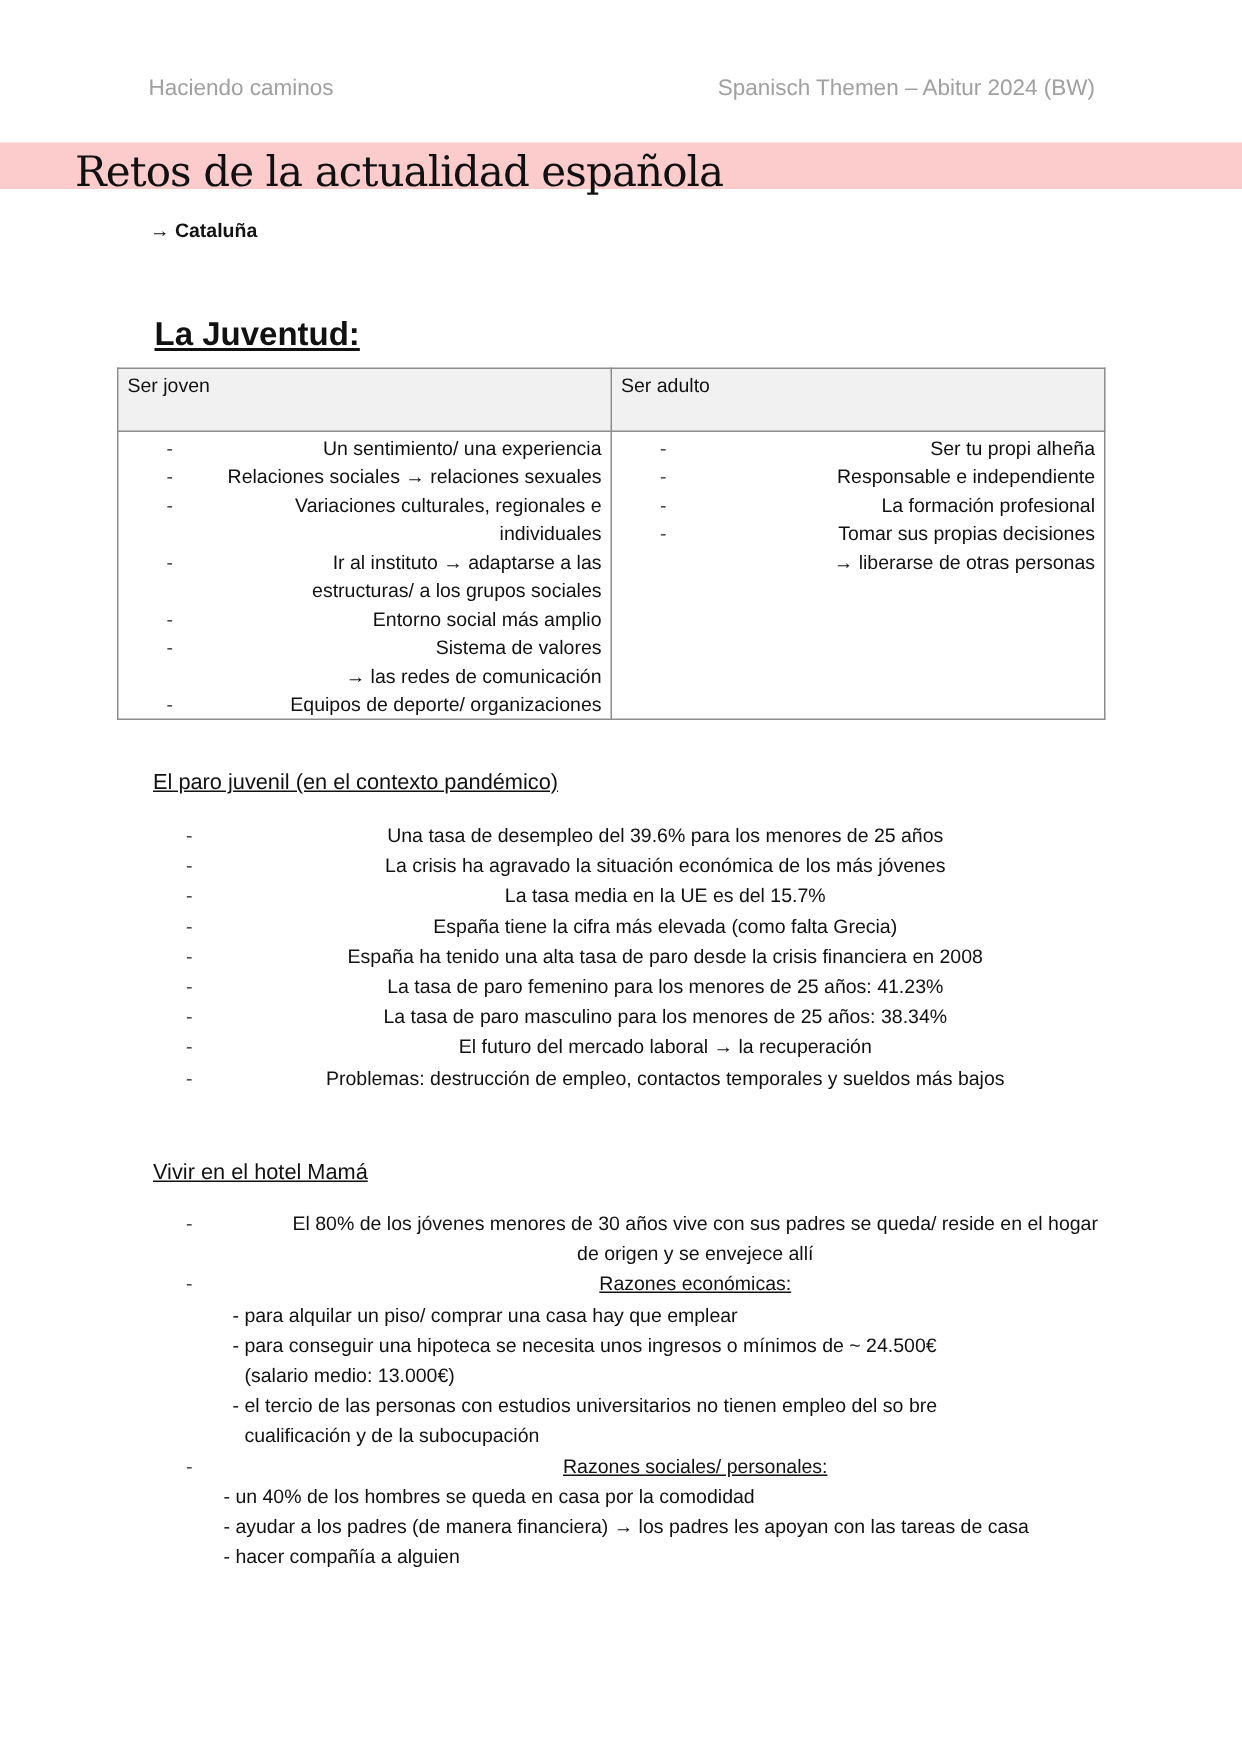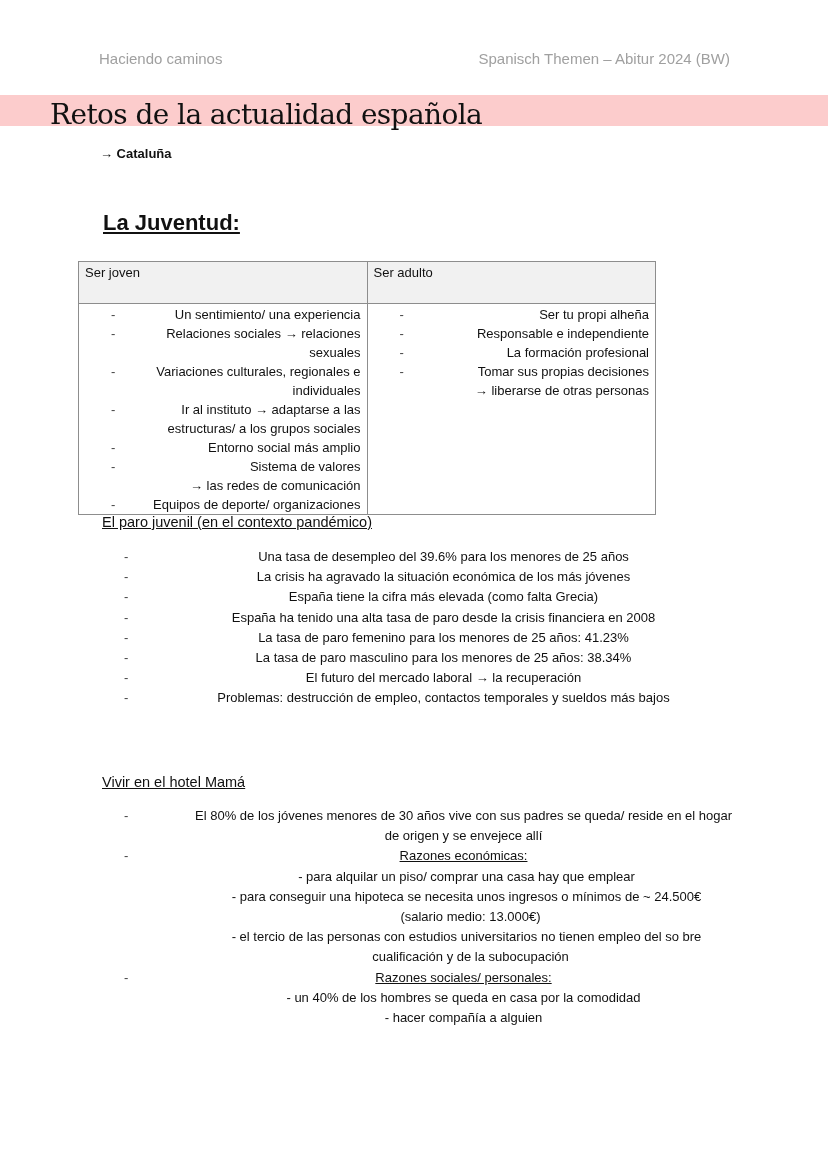--- a/index.html
+++ b/index.html
@@ -19,42 +19,42 @@
       position: absolute; left: 50px; top: 98px; font-size: 28px;
       font-family: "DejaVu Serif", "Liberation Serif", serif; color: #111;
       letter-spacing: -0.6px;
     }
     .topic { position: absolute; left: 100px; top: 146px; font-size: 13px; font-weight: bold; }
     .juv-title {
       position: absolute; left: 99px; top: 210px; font-size: 22px; font-weight: bold;
       text-decoration: underline; padding-left: 4px;
     }
     table.juv {
-      position: absolute; left: 78px; top: 261px; width: 578px;
+      position: absolute; left: 78px; top: 245px; width: 659px;
       border-collapse: collapse; font-size: 13px;
     }
     table.juv td, table.juv th { border: 1.5px solid #8d8d8d; vertical-align: top; }
     table.juv th {
       background: #f1f1f1; text-align: left; font-weight: normal;
       height: 38px; padding: 3px 6px 0 6px; width: 50%;
     }
     table.juv td { padding: 1px 6px 0 6px; height: 186px; text-align: right; }
     ul.dash { list-style: none; margin: 0; padding: 0; }
     ul.dash li { position: relative; padding-left: 52px; line-height: 19px; font-size: 13px; }
     ul.dash li::before { content: "-"; position: absolute; left: 26px; top: 0; color: #444; }
     ul.dash li.cont::before { content: ""; }
     .sec-title {
       position: absolute; left: 102px; font-size: 14.5px; text-decoration: underline;
     }
     .list {
       position: absolute; left: 98px; width: 640px;
     }
     .list ul.dash li { padding-left: 51px; line-height: 20.2px; text-align: center; }
     .list ul.dash li::before { left: 26px; }
-    .sub { padding-left: 51px; line-height: 20.2px; font-size: 13px; text-align: center; }
+    .sub { padding-left: 51px; line-height: 20.2px; font-size: 13px; }
     .sub.ind { padding-left: 57px; }
     .sub.ind2 { padding-left: 65px; }
     .ul { text-decoration: underline; }
   </style>
 </head>
 <body>
 
 <div class="hdr hdr-left">Haciendo caminos</div>
 <div class="hdr hdr-right">Spanisch Themen – Abitur 2024  (BW)</div>
 
@@ -97,20 +97,21 @@
     </td>
   </tr>
 </tbody>
   </table>
 
 <div class="sec-title" style="top:514px;">El paro juvenil (en el contexto pandémico)</div>
 <div class="list" style="top:547px;">
   <ul class="dash">
     <li>Una tasa de desempleo del 39.6% para los menores de 25 años</li>
     <li>La crisis ha agravado la situación económica de los más jóvenes</li>
+    <li>La tasa media en la UE es del 15.7%</li>
     <li>España tiene la cifra más elevada (como falta Grecia)</li>
     <li>España ha tenido una alta tasa de paro desde la crisis financiera en 2008</li>
     <li>La tasa de paro femenino para los menores de 25 años: 41.23%</li>
     <li>La tasa de paro masculino para los menores de 25  años: 38.34%</li>
     <li>El futuro del mercado laboral → la recuperación</li>
     <li>Problemas: destrucción de empleo, contactos temporales y sueldos más bajos</li>
   </ul>
 </div>
 
 <div class="sec-title" style="top:774px;">Vivir en el hotel Mamá</div>
@@ -128,14 +129,15 @@
   <div class="sub ind">- para  conseguir una hipoteca se necesita unos ingresos o mínimos de ~ 24.500€</div>
   <div class="sub ind2">(salario medio: 13.000€)</div>
   <div class="sub ind">- el tercio de las personas con estudios universitarios no tienen empleo del so bre</div>
   <div class="sub ind2">cualificación y de la subocupación</div>
   <ul class="dash">
     <li>
       <span class="ul">Razones sociales/ personales:</span>
     </li>
   </ul>
   <div class="sub">- un 40% de los hombres se queda en casa por la comodidad</div>
+  <div class="sub">- ayudar a  los padres (de manera financiera) → los padres les apoyan con las tareas de casa</div>
   <div class="sub">- hacer compañía a  alguien</div>
 </div>
 
 </body></html>

